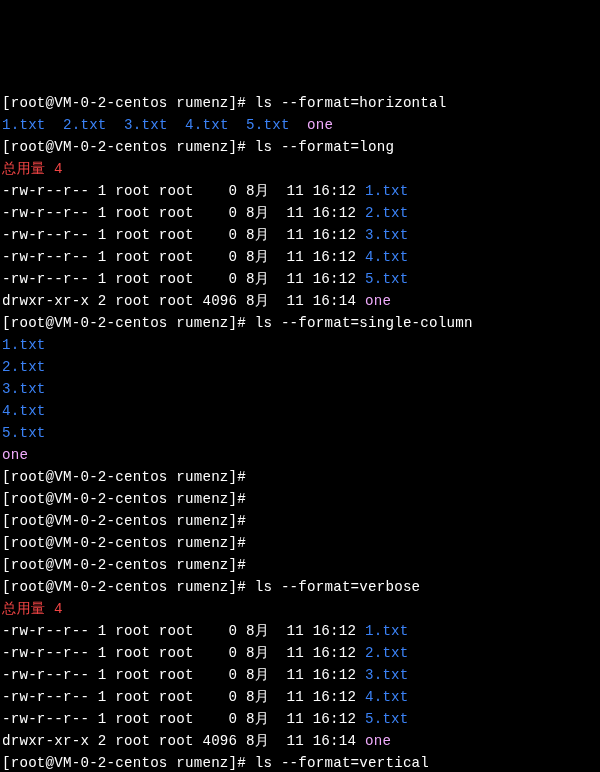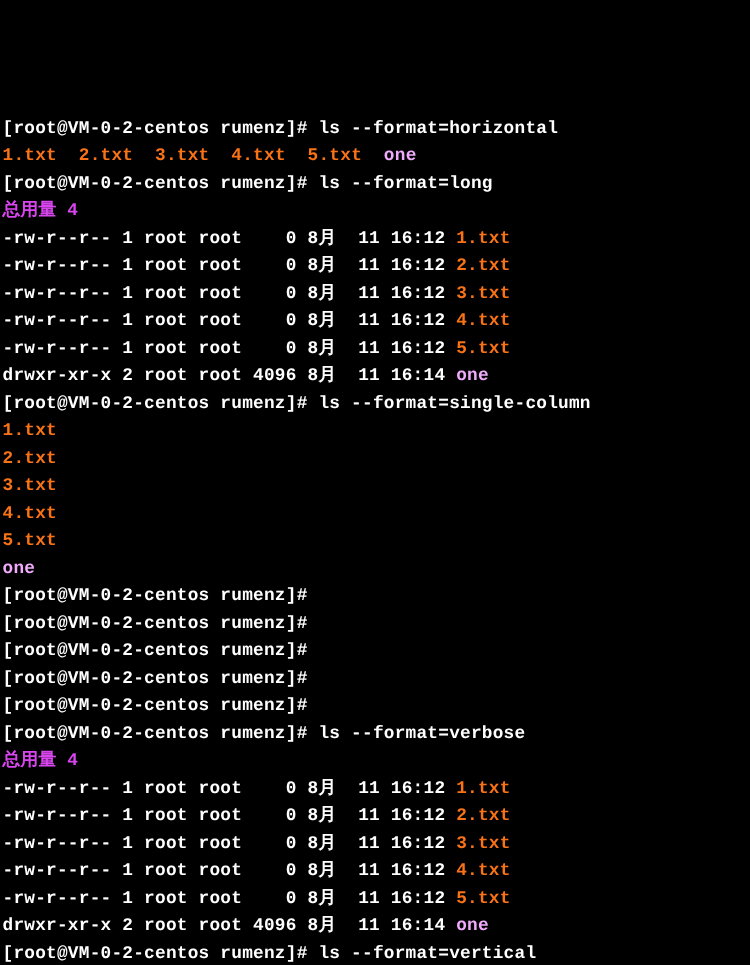--- a/index.html
+++ b/index.html
@@ -9,25 +9,25 @@
     font-family: "Menlo", "Consolas", "Courier New", monospace;
     font-size: 14.2px;
     line-height: 1.55;
     width: 600px;
     height: 772px;
     overflow: hidden;
     padding: 4px 2px;
     white-space: pre;
     letter-spacing: 0.2px;
   }
-  .line { display: block; white-space: pre; font-weight: bold; } 
+  .line { display: block; white-space: pre; } 
   .cmd    { color: #ffffff; }
-  .file   { color: #f97316; }
+  .file   { color: #3b82f6; }
   .dir    { color: #f0abfc; }
-  .total  { color: #d946ef; }
+  .total  { color: #ef4444; }
   
   .bracket { color: #ffffff; }
   .hash    { color: #ffffff; }
 </style>
 </head>
 <body>
 
 
 
 <div id="term"><span class="line"><span class="bracket">[</span><span class="cmd">root@VM-0-2-centos</span><span class="bracket"> </span><span class="cmd">rumenz</span><span class="bracket">]</span><span class="hash">#</span><span class="cmd"> ls --format=horizontal</span></span><span class="line"><span class="file">1.txt</span><span>  </span><span class="file">2.txt</span><span>  </span><span class="file">3.txt</span><span>  </span><span class="file">4.txt</span><span>  </span><span class="file">5.txt</span><span>  </span><span class="dir">one</span></span><span class="line"><span class="bracket">[</span><span class="cmd">root@VM-0-2-centos</span><span class="bracket"> </span><span class="cmd">rumenz</span><span class="bracket">]</span><span class="hash">#</span><span class="cmd"> ls --format=long</span></span><span class="line total">总用量 4</span><span class="line"><span class="cmd">-rw-r--r-- 1 root root    0 8月  11 16:12 </span><span class="file">1.txt</span></span><span class="line"><span class="cmd">-rw-r--r-- 1 root root    0 8月  11 16:12 </span><span class="file">2.txt</span></span><span class="line"><span class="cmd">-rw-r--r-- 1 root root    0 8月  11 16:12 </span><span class="file">3.txt</span></span><span class="line"><span class="cmd">-rw-r--r-- 1 root root    0 8月  11 16:12 </span><span class="file">4.txt</span></span><span class="line"><span class="cmd">-rw-r--r-- 1 root root    0 8月  11 16:12 </span><span class="file">5.txt</span></span><span class="line"><span class="cmd">drwxr-xr-x 2 root root 4096 8月  11 16:14 </span><span class="dir">one</span></span><span class="line"><span class="bracket">[</span><span class="cmd">root@VM-0-2-centos</span><span class="bracket"> </span><span class="cmd">rumenz</span><span class="bracket">]</span><span class="hash">#</span><span class="cmd"> ls --format=single-column</span></span><span class="line file">1.txt</span><span class="line file">2.txt</span><span class="line file">3.txt</span><span class="line file">4.txt</span><span class="line file">5.txt</span><span class="line dir">one</span><span class="line"><span class="bracket">[</span><span class="cmd">root@VM-0-2-centos</span><span class="bracket"> </span><span class="cmd">rumenz</span><span class="bracket">]</span><span class="hash">#</span><span class="cmd"> </span></span><span class="line"><span class="bracket">[</span><span class="cmd">root@VM-0-2-centos</span><span class="bracket"> </span><span class="cmd">rumenz</span><span class="bracket">]</span><span class="hash">#</span><span class="cmd"> </span></span><span class="line"><span class="bracket">[</span><span class="cmd">root@VM-0-2-centos</span><span class="bracket"> </span><span class="cmd">rumenz</span><span class="bracket">]</span><span class="hash">#</span><span class="cmd"> </span></span><span class="line"><span class="bracket">[</span><span class="cmd">root@VM-0-2-centos</span><span class="bracket"> </span><span class="cmd">rumenz</span><span class="bracket">]</span><span class="hash">#</span><span class="cmd"> </span></span><span class="line"><span class="bracket">[</span><span class="cmd">root@VM-0-2-centos</span><span class="bracket"> </span><span class="cmd">rumenz</span><span class="bracket">]</span><span class="hash">#</span><span class="cmd"> </span></span><span class="line"><span class="bracket">[</span><span class="cmd">root@VM-0-2-centos</span><span class="bracket"> </span><span class="cmd">rumenz</span><span class="bracket">]</span><span class="hash">#</span><span class="cmd"> ls --format=verbose</span></span><span class="line total">总用量 4</span><span class="line"><span class="cmd">-rw-r--r-- 1 root root    0 8月  11 16:12 </span><span class="file">1.txt</span></span><span class="line"><span class="cmd">-rw-r--r-- 1 root root    0 8月  11 16:12 </span><span class="file">2.txt</span></span><span class="line"><span class="cmd">-rw-r--r-- 1 root root    0 8月  11 16:12 </span><span class="file">3.txt</span></span><span class="line"><span class="cmd">-rw-r--r-- 1 root root    0 8月  11 16:12 </span><span class="file">4.txt</span></span><span class="line"><span class="cmd">-rw-r--r-- 1 root root    0 8月  11 16:12 </span><span class="file">5.txt</span></span><span class="line"><span class="cmd">drwxr-xr-x 2 root root 4096 8月  11 16:14 </span><span class="dir">one</span></span><span class="line"><span class="bracket">[</span><span class="cmd">root@VM-0-2-centos</span><span class="bracket"> </span><span class="cmd">rumenz</span><span class="bracket">]</span><span class="hash">#</span><span class="cmd"> ls --format=vertical</span></span></div>

